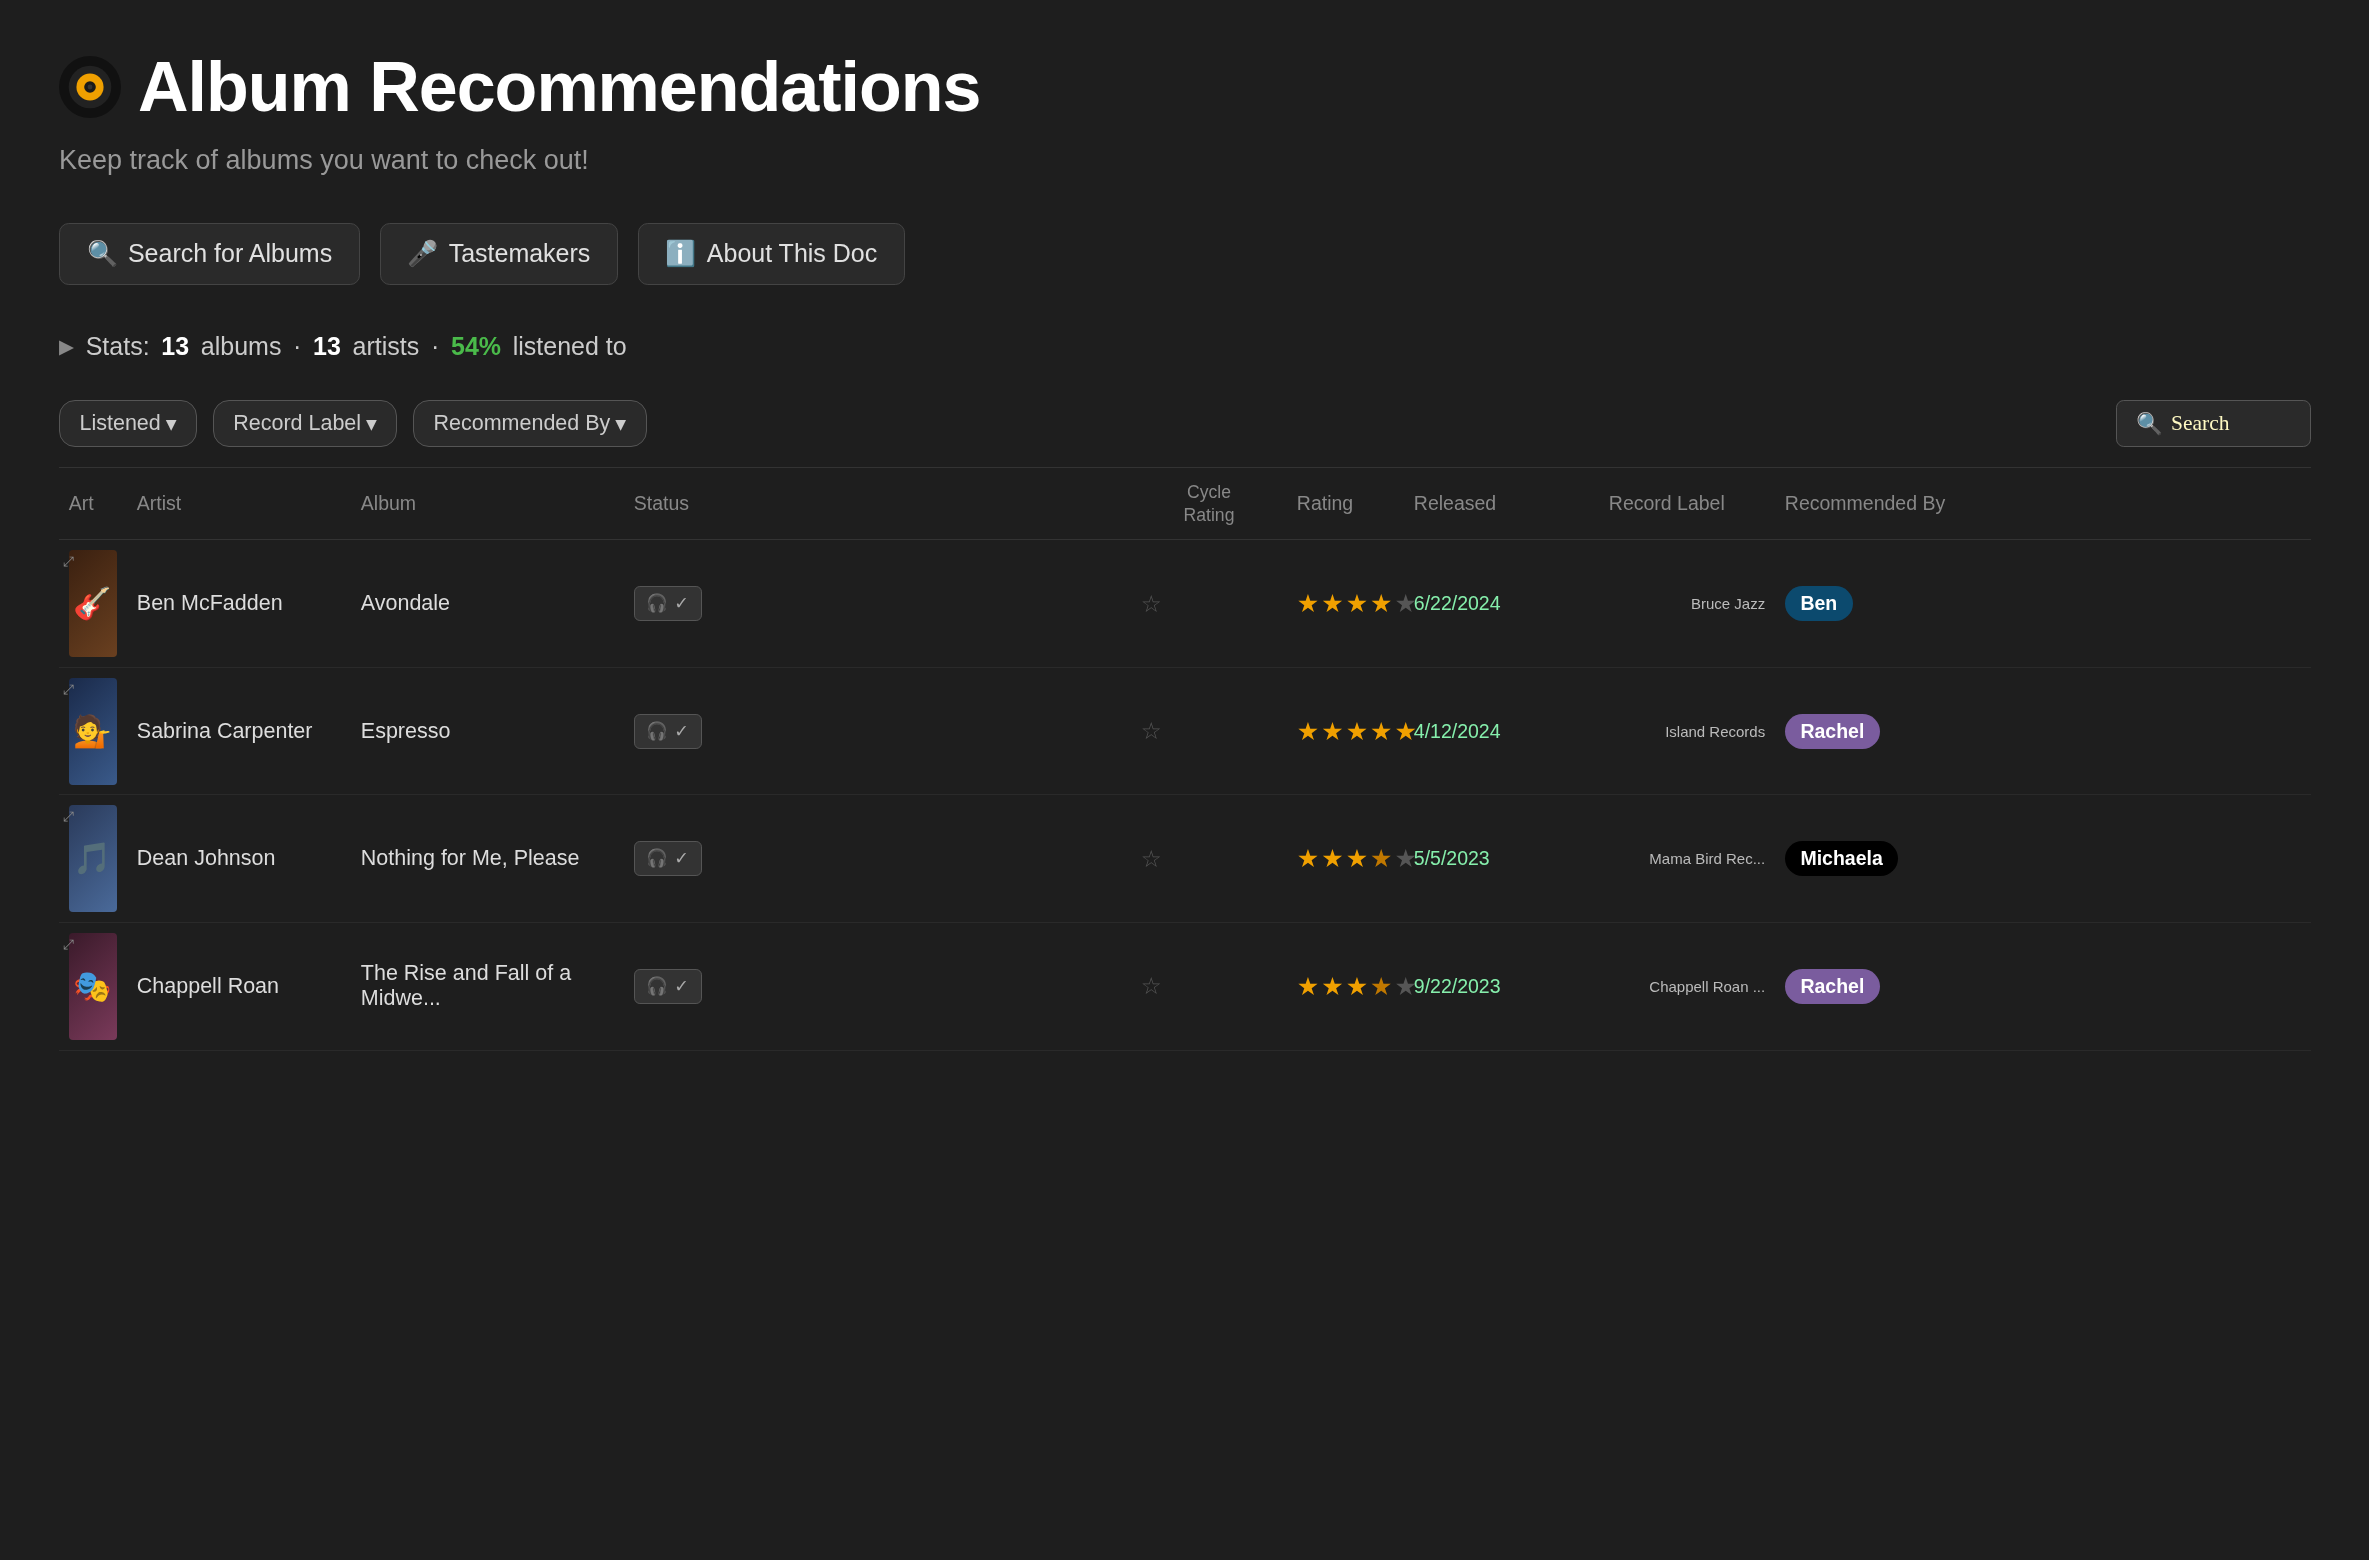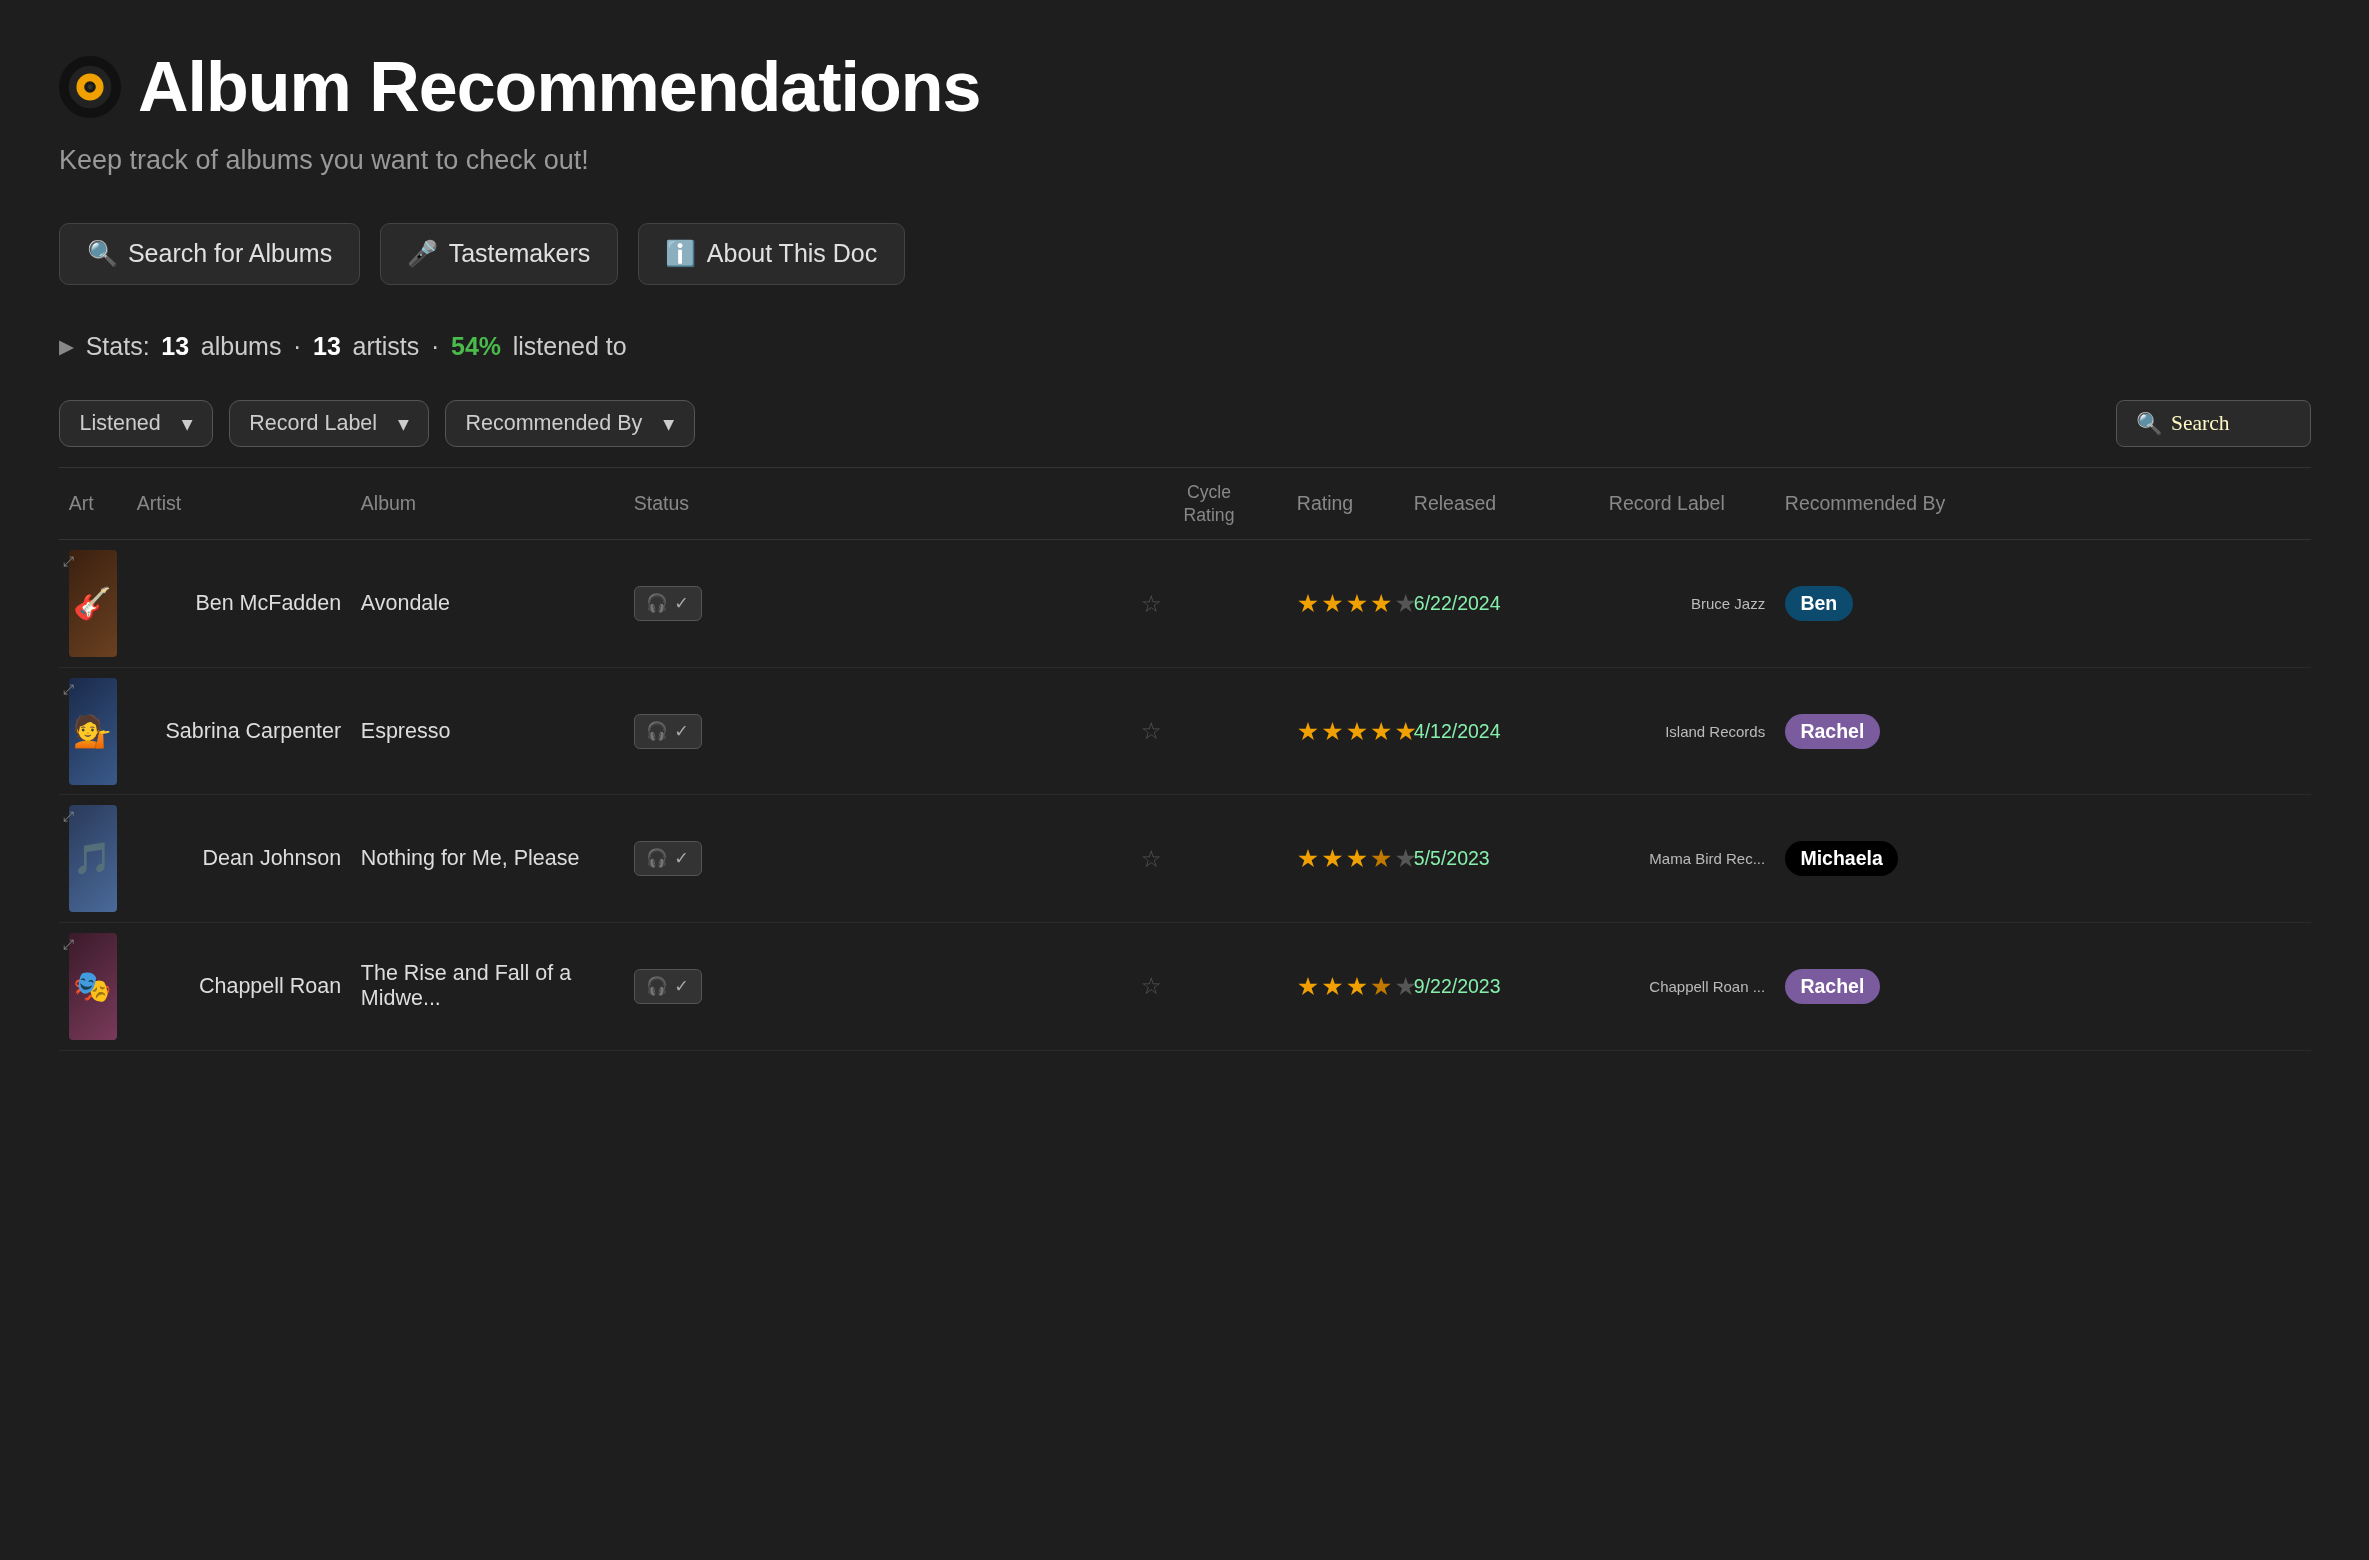--- a/index.html
+++ b/index.html
@@ -79,25 +79,25 @@
     .filter-row {
       display: flex;
       align-items: center;
       gap: 15.6px;
       margin-bottom: 0;
       padding-bottom: 19.5px;
     }
     .filter-btn {
       display: flex;
       align-items: center;
-      gap: 21px;
+      gap: 5px;
       padding: 9.8px 19.5px;
       background: #2a2a2a;
       border: 1.5px solid #555;
-      border-radius: 11px;
+      border-radius: 16px;
       color: #ccc;
       font-size: 21.5px;
       cursor: pointer;
     }
     .search-filter {
       margin-left: auto;
       display: flex;
       align-items: center;
       gap: 7.8px;
       padding: 9.8px 19.5px;
@@ -190,21 +190,21 @@
       display: inline-block;
       padding: 5.9px 15.6px;
       border-radius: 19.5px;
       font-size: 19.5px;
       font-weight: 600;
       color: #fff;
     }
     .badge-ben { background: #0c4a6e; }
     .badge-rachel { background: #7a5c9e; }
     .badge-michaela { background: #000000; }
-    .artist-cell { font-size: 21.5px; color: #ddd; text-align: right; }
+    .artist-cell { font-size: 21.5px; color: #ddd; }
     .album-cell { font-size: 21.5px; color: #ddd; }
     .record-label-cell { font-size: 15px; color: #bbb; text-align: right; }
     .released-cell { font-size: 19.5px; color: #86efac; }
 
     
     .vinyl-outer { fill: #111; }
     
     
     .art-ben { background: linear-gradient(135deg, #3a2010, #6a4020); }
     .art-sabrina { background: linear-gradient(135deg, #1a2a4a, #3a5a8a); }

